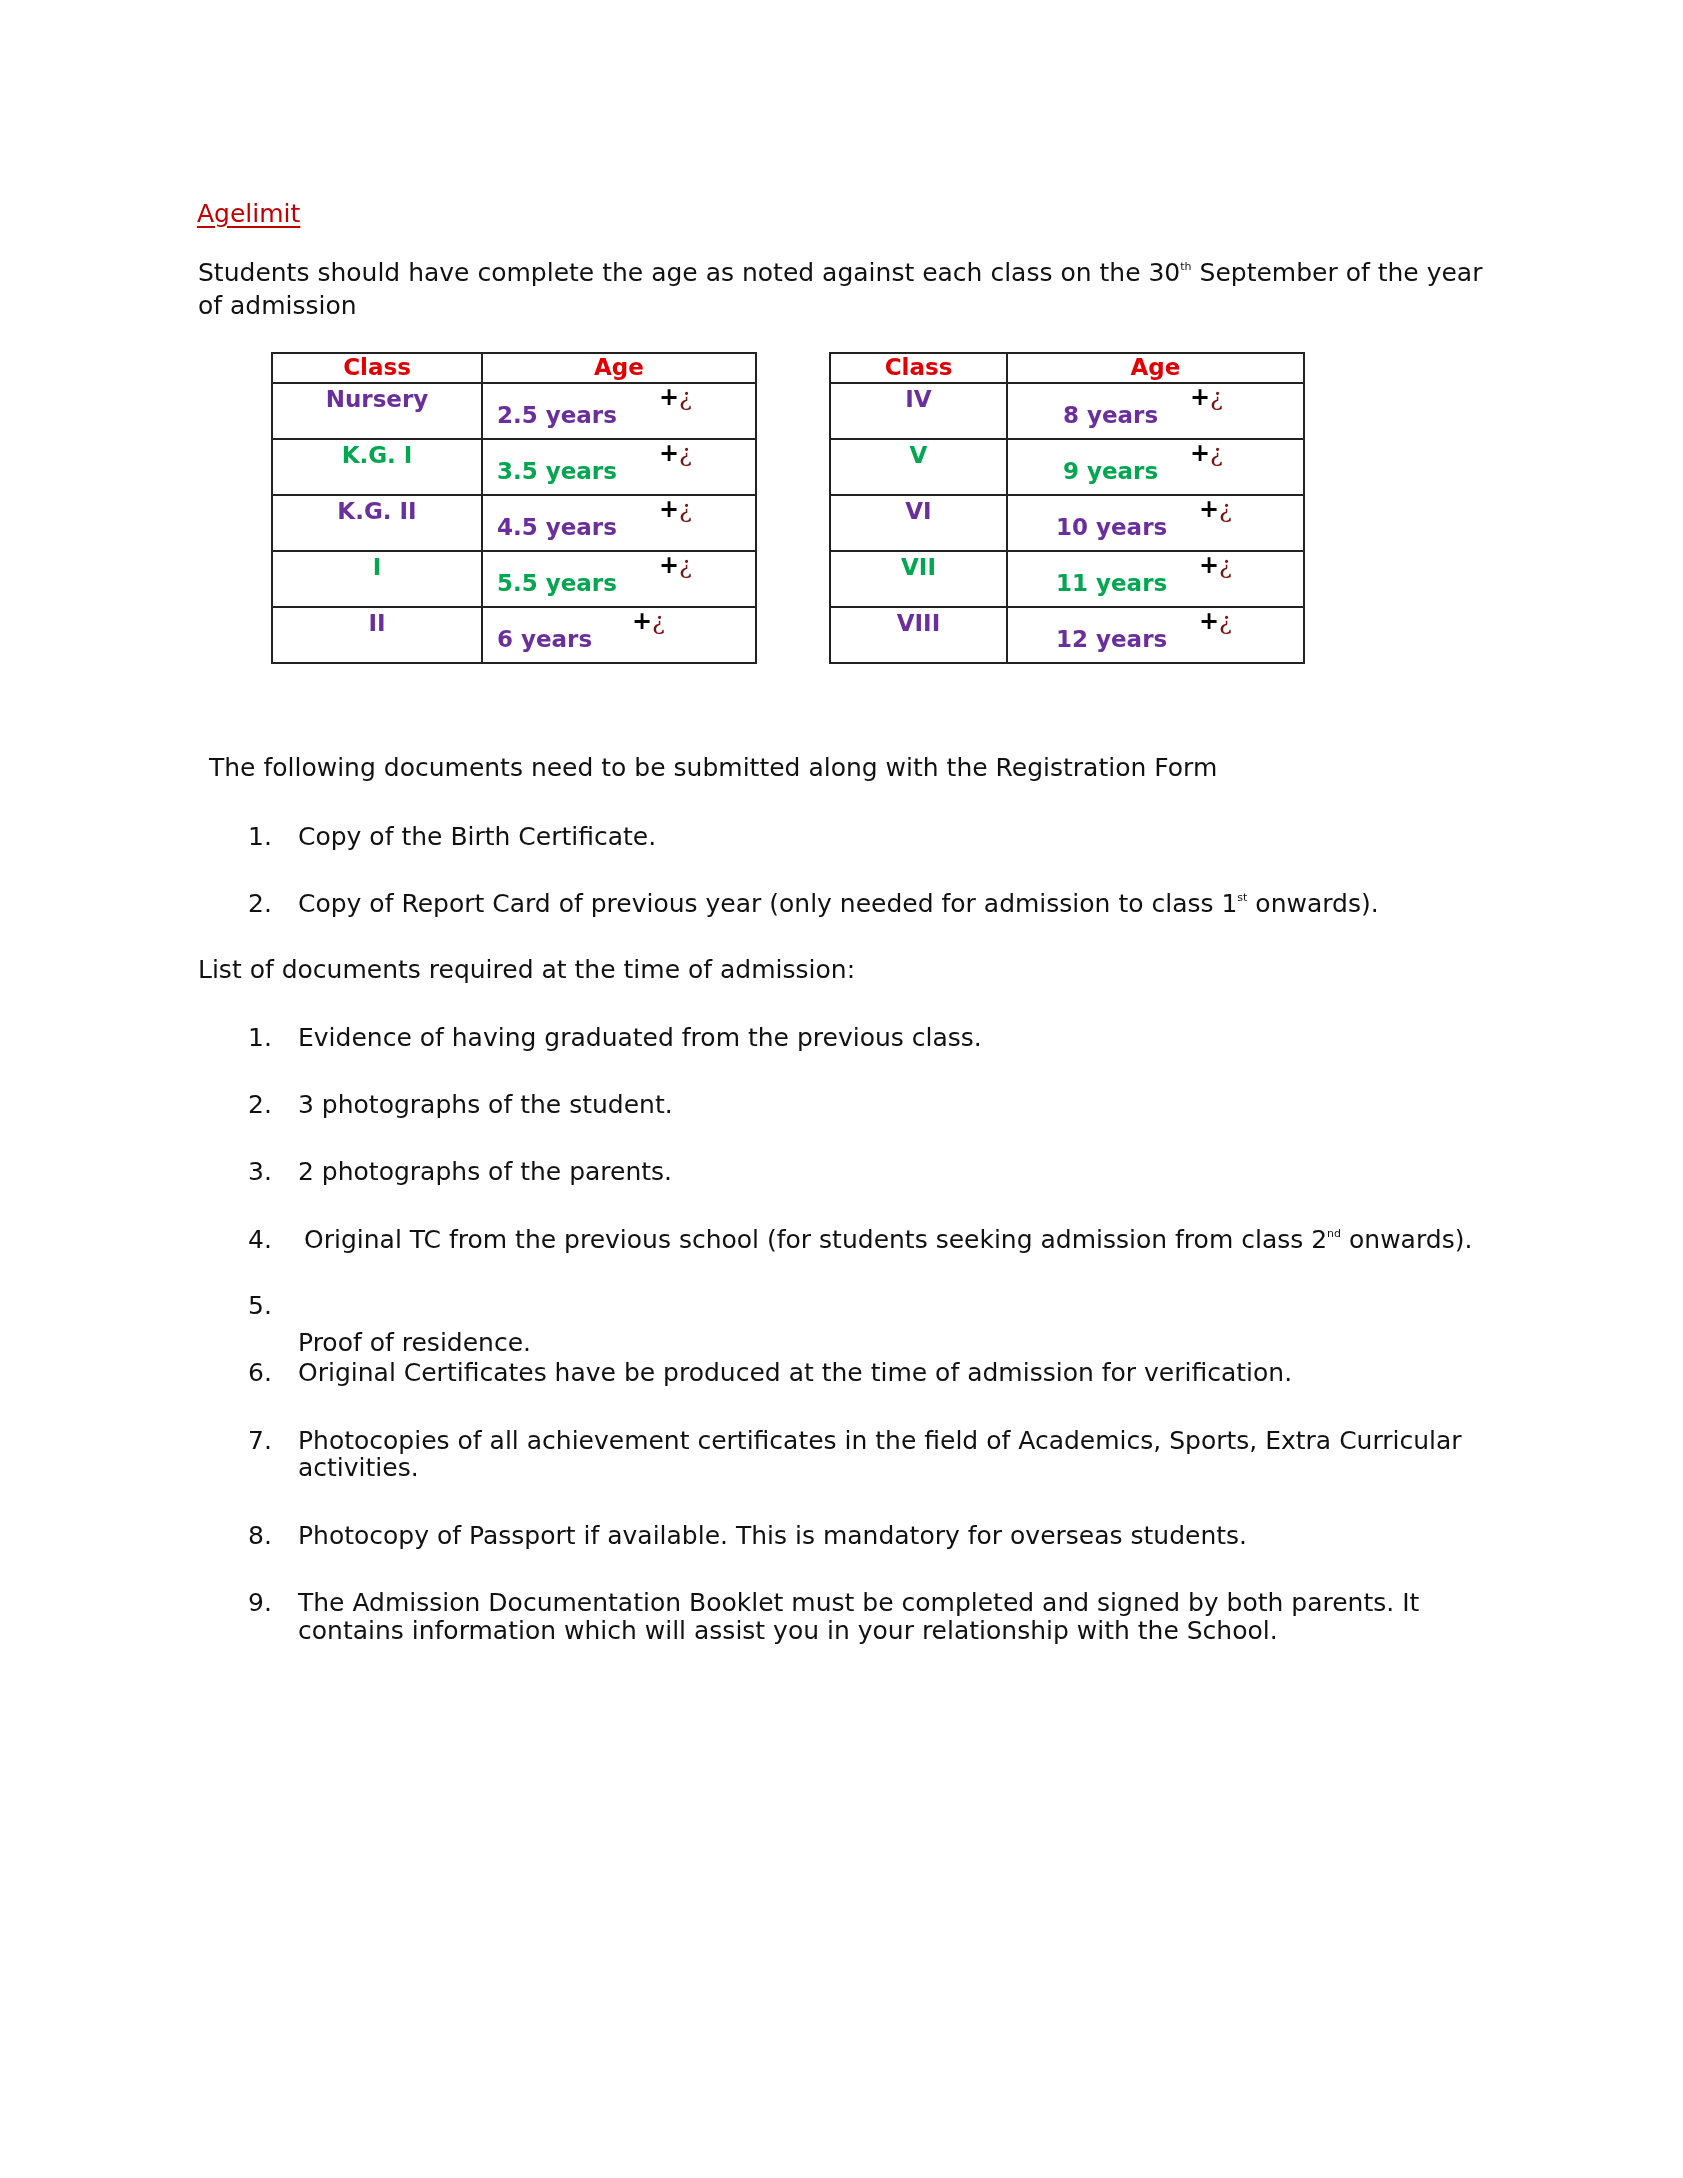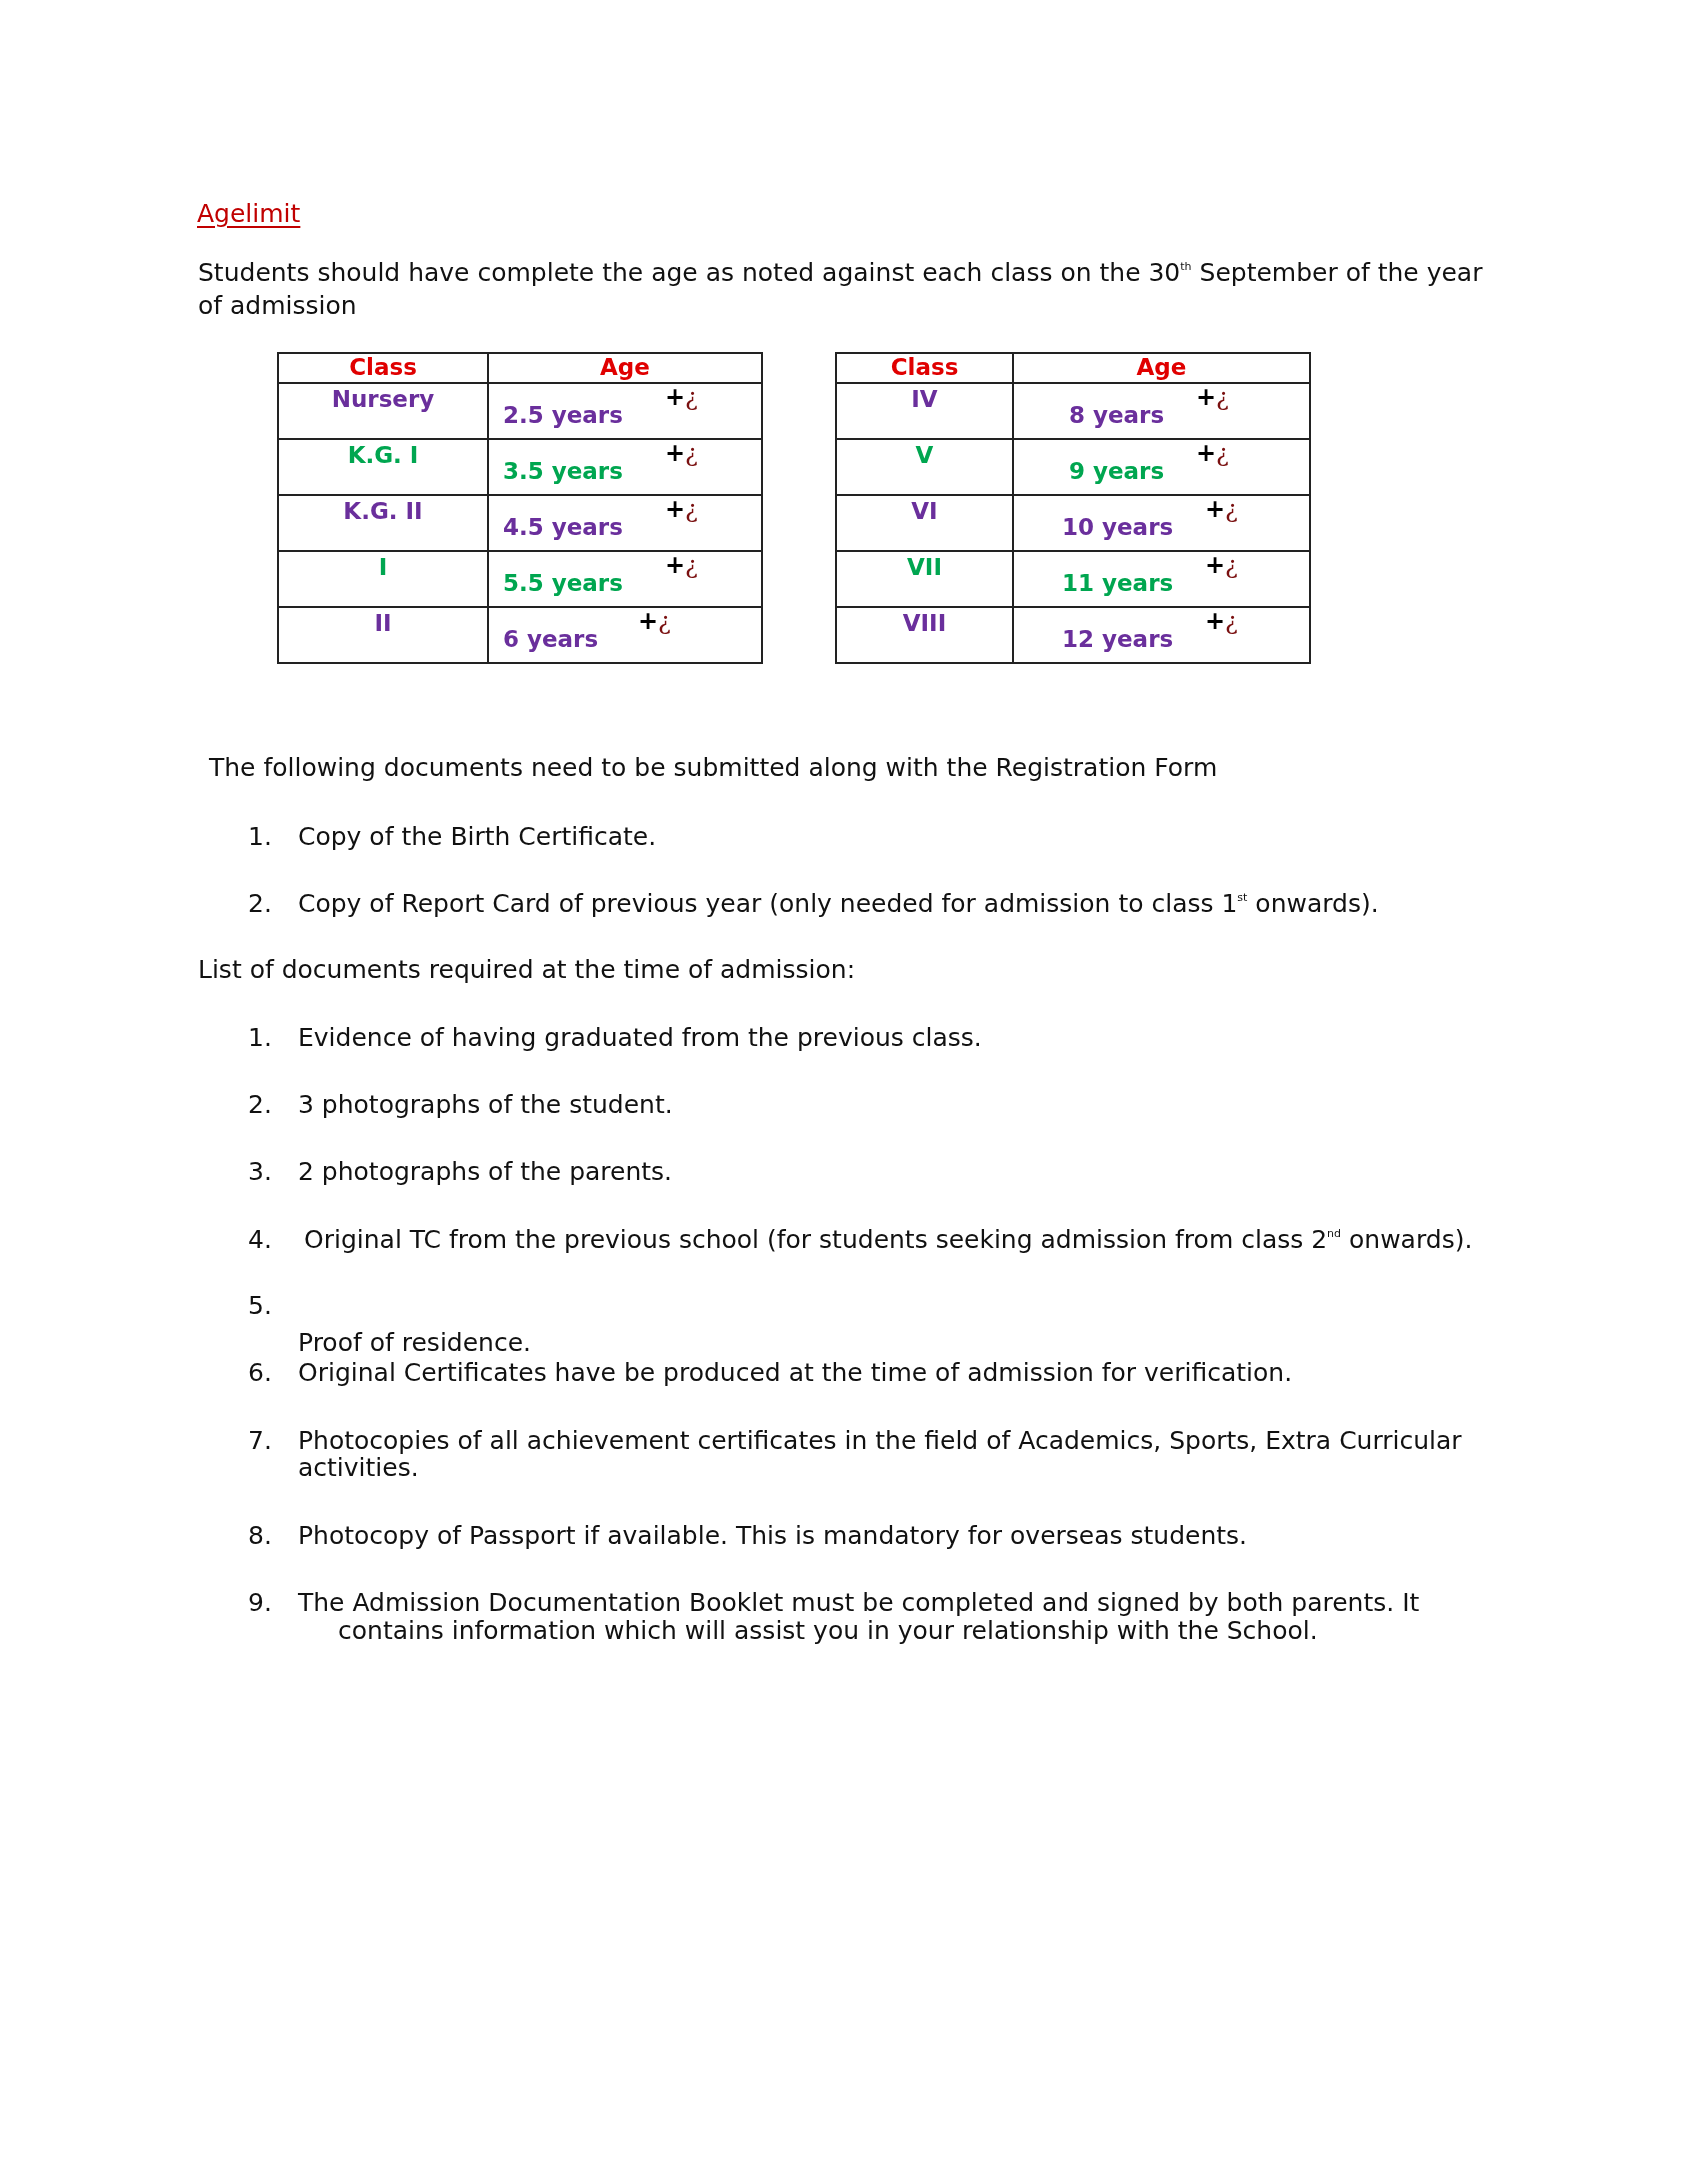--- a/index.html
+++ b/index.html
@@ -4,21 +4,21 @@
   <style>
     html, body { margin: 0; padding: 0; background: #ffffff; }
     body { width: 1683px; height: 2178px; position: relative; overflow: hidden;
            font-family: "DejaVu Sans", sans-serif; color: #111111; }
     .abs { position: absolute; white-space: nowrap; }
     .txt { font-size: 25px; line-height: 25px; }
     .heading-link { color: #c00000; text-decoration: underline; text-decoration-thickness: 2px; text-underline-offset: 4px; font-size: 25px; line-height: 25px; }
     sup.ord { font-size: 11px; position: relative; top: -2px; vertical-align: super; line-height: 0; }
 
     
-    .age-table { position: absolute; left: 277px; top: 352px; border-collapse: collapse; }
+    .age-table { position: absolute; left: 271px; top: 352px; border-collapse: collapse; }
     .age-table td { padding: 0; border: 2px solid #222222; vertical-align: top; font-weight: bold; font-size: 23px; }
     .age-table tr.head td { height: 28px; line-height: 26px; text-align: center; color: #e00000; }
     .age-table tr.row td { height: 52px; }
     .age-table td.gap { border-top: none; border-bottom: none; }
     .age-table tr.last td.gap { border-bottom: 2px solid #222222; }
     .age-table tr.head td.gap { border-top: none; }
     .cls { text-align: center; line-height: 26px; padding-top: 2px !important; }
     .age { position: relative; }
     .age .val { position: absolute; top: 18px; line-height: 26px; white-space: nowrap; }
     .age .mark { position: absolute; top: 0px; white-space: nowrap; line-height: 26px; }
@@ -157,14 +157,14 @@
 
 <div class="abs list-num" style="left:248px; top:1428px;">7.</div>
 <div class="abs txt" style="left:298px; top:1428px;">Photocopies of all achievement certificates in the field of Academics, Sports, Extra Curricular</div>
 <div class="abs txt" style="left:298px; top:1455px;">activities.</div>
 
 <div class="abs list-num" style="left:248px; top:1523px;">8.</div>
 <div class="abs txt" style="left:298px; top:1523px;">Photocopy of Passport if available. This is mandatory for overseas students.</div>
 
 <div class="abs list-num" style="left:248px; top:1590px;">9.</div>
 <div class="abs txt" style="left:298px; top:1590px;">The Admission Documentation Booklet must be completed and signed by both parents. It</div>
-<div class="abs txt" style="left:298px; top:1618px;margin-left:40px;">contains information which will assist you in your relationship with the School.</div>
+<div class="abs txt" style="left:298px; top:1618px;">contains information which will assist you in your relationship with the School.</div>
 
 
 </body></html>

